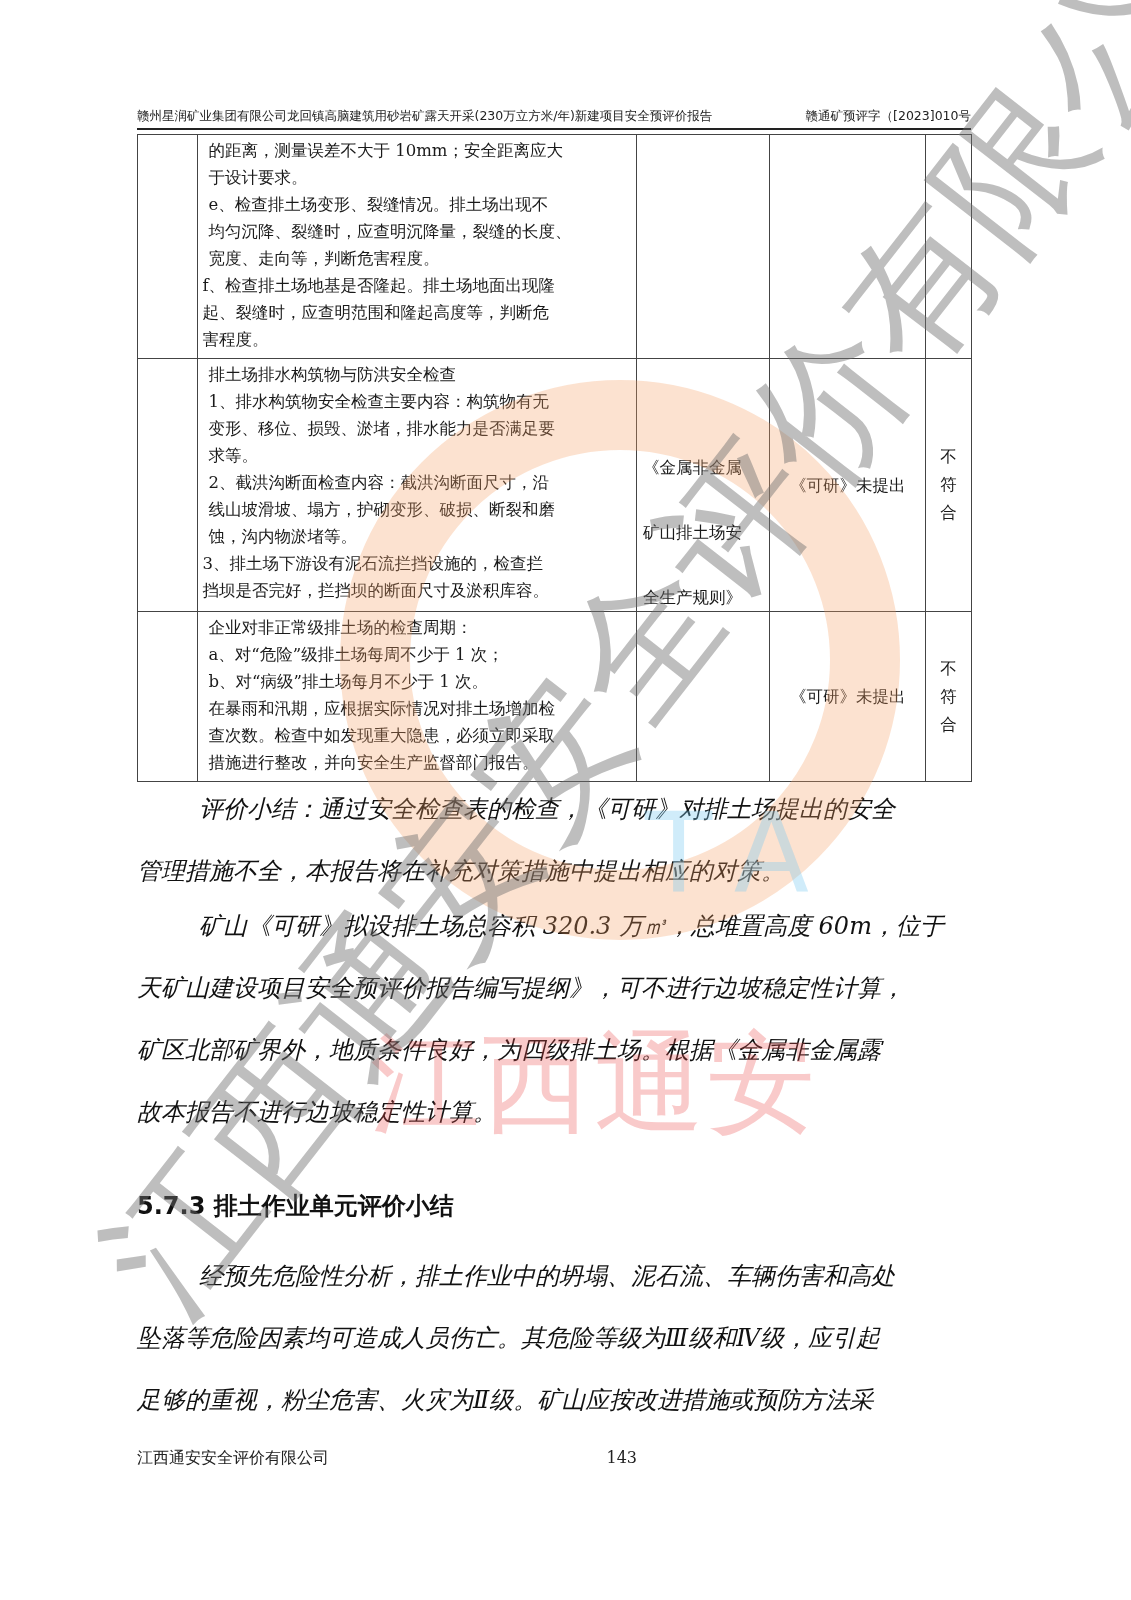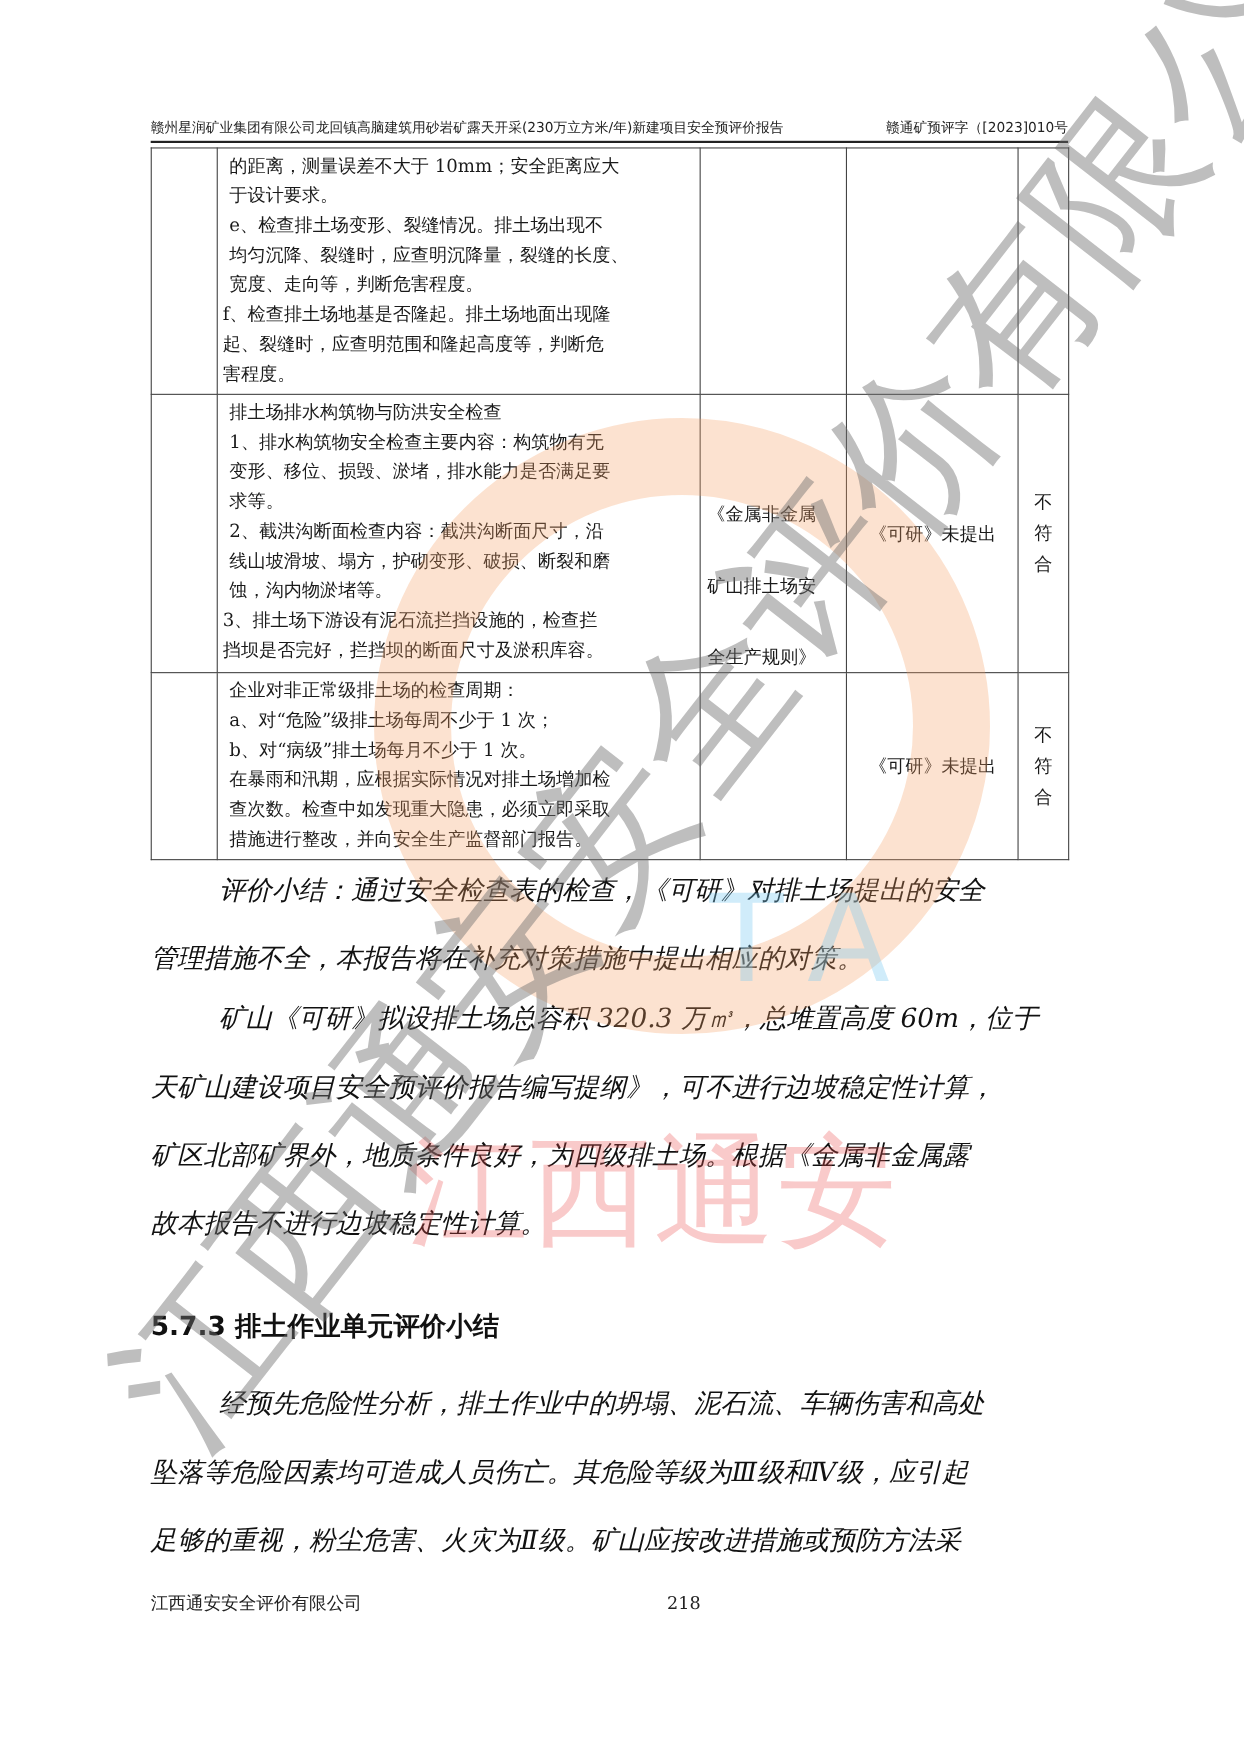--- a/index.html
+++ b/index.html
@@ -153,19 +153,19 @@
 <div class="heading">5.7.3 排土作业单元评价小结</div>
 
 <div class="para" style="top:1245px;">
   <span class="ln indent">经预先危险性分析，排土作业中的坍塌、泥石流、车辆伤害和高处</span>
   <span class="ln">坠落等危险因素均可造成人员伤亡。其危险等级为Ⅲ级和Ⅳ级，应引起</span>
   <span class="ln">足够的重视，粉尘危害、火灾为Ⅱ级。矿山应按改进措施或预防方法采</span>
 </div>
 
 <div class="page-footer">
   <span>江西通安安全评价有限公司</span>
-  <span>218</span>
+  <span>143</span>
 </div>
 
 <div class="wm wm-ring"></div>
 <div class="wm wm-ta">TA</div>
 <div class="wm wm-red">江西通安</div>
 <div class="wm wm-diag">江西通安安全评价有限公司</div>
 
 </body></html>

